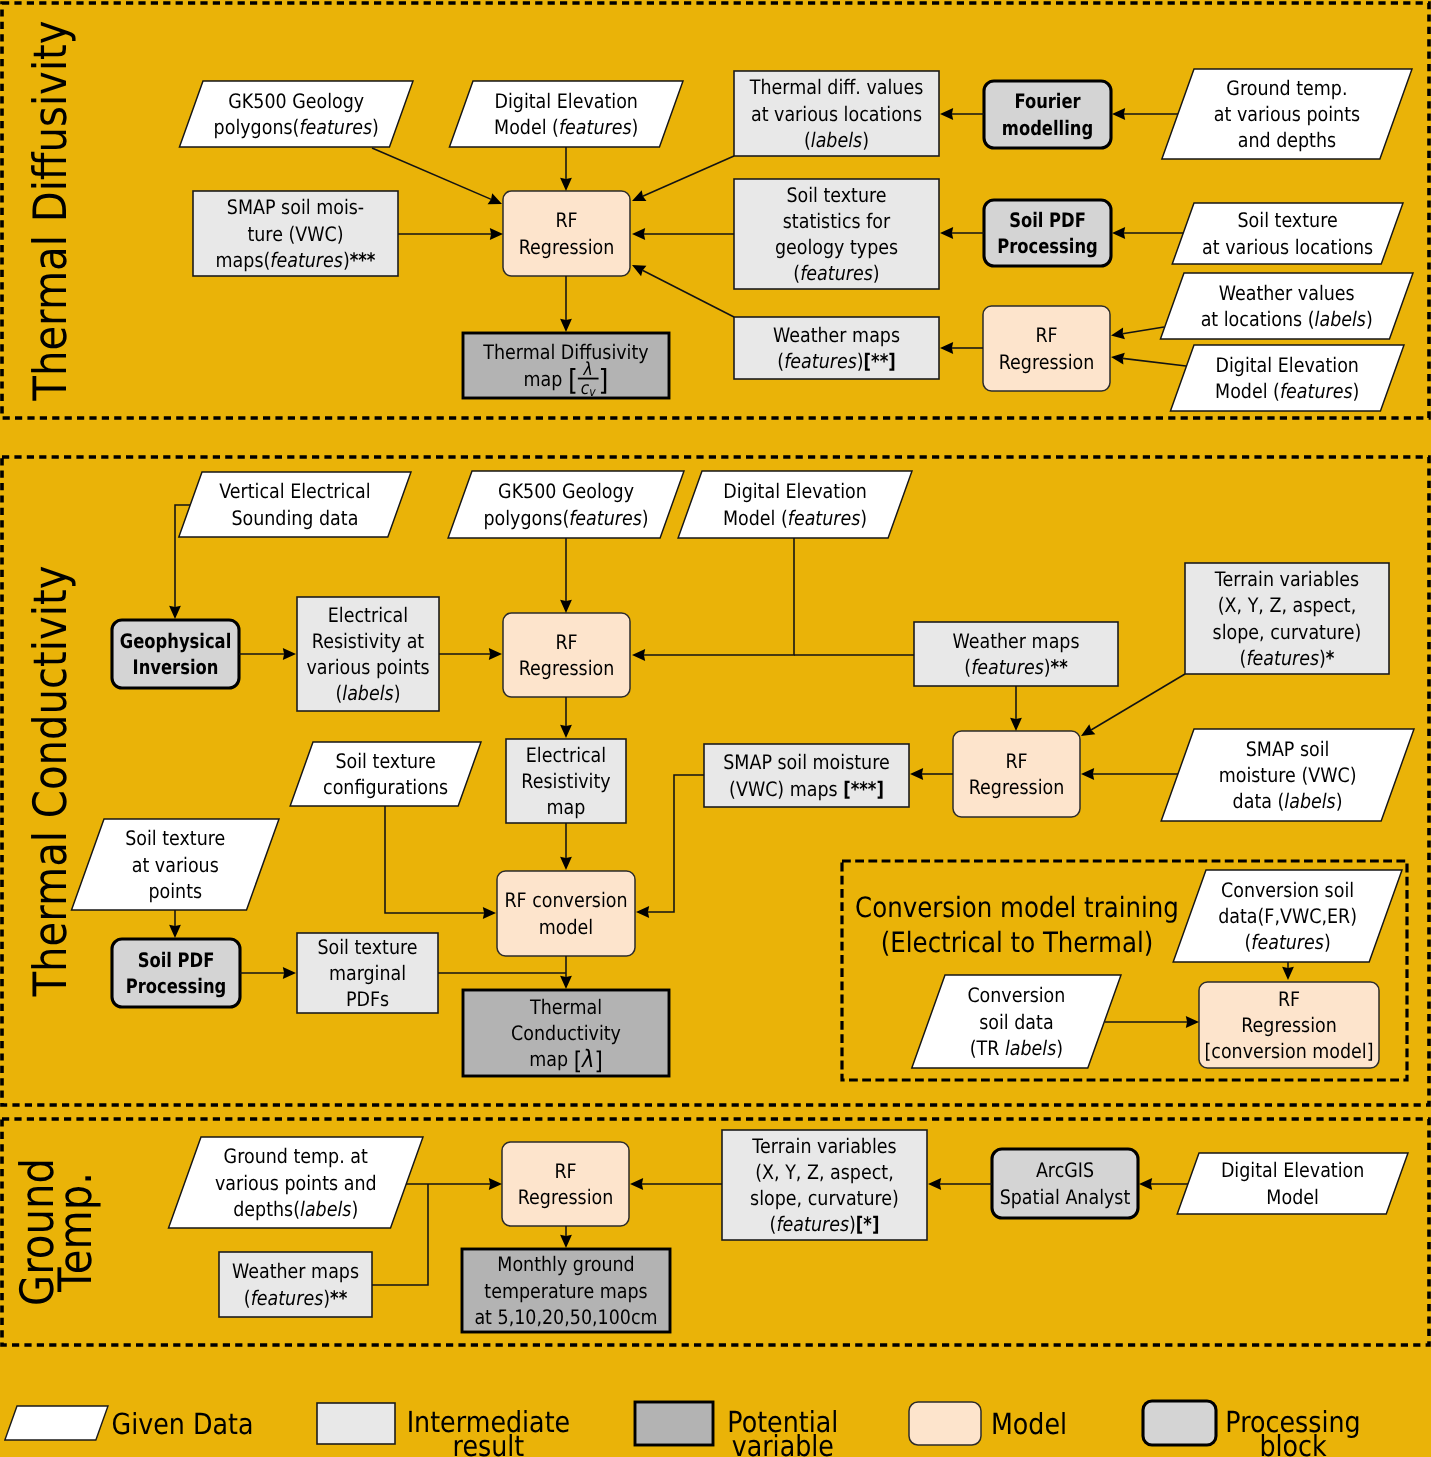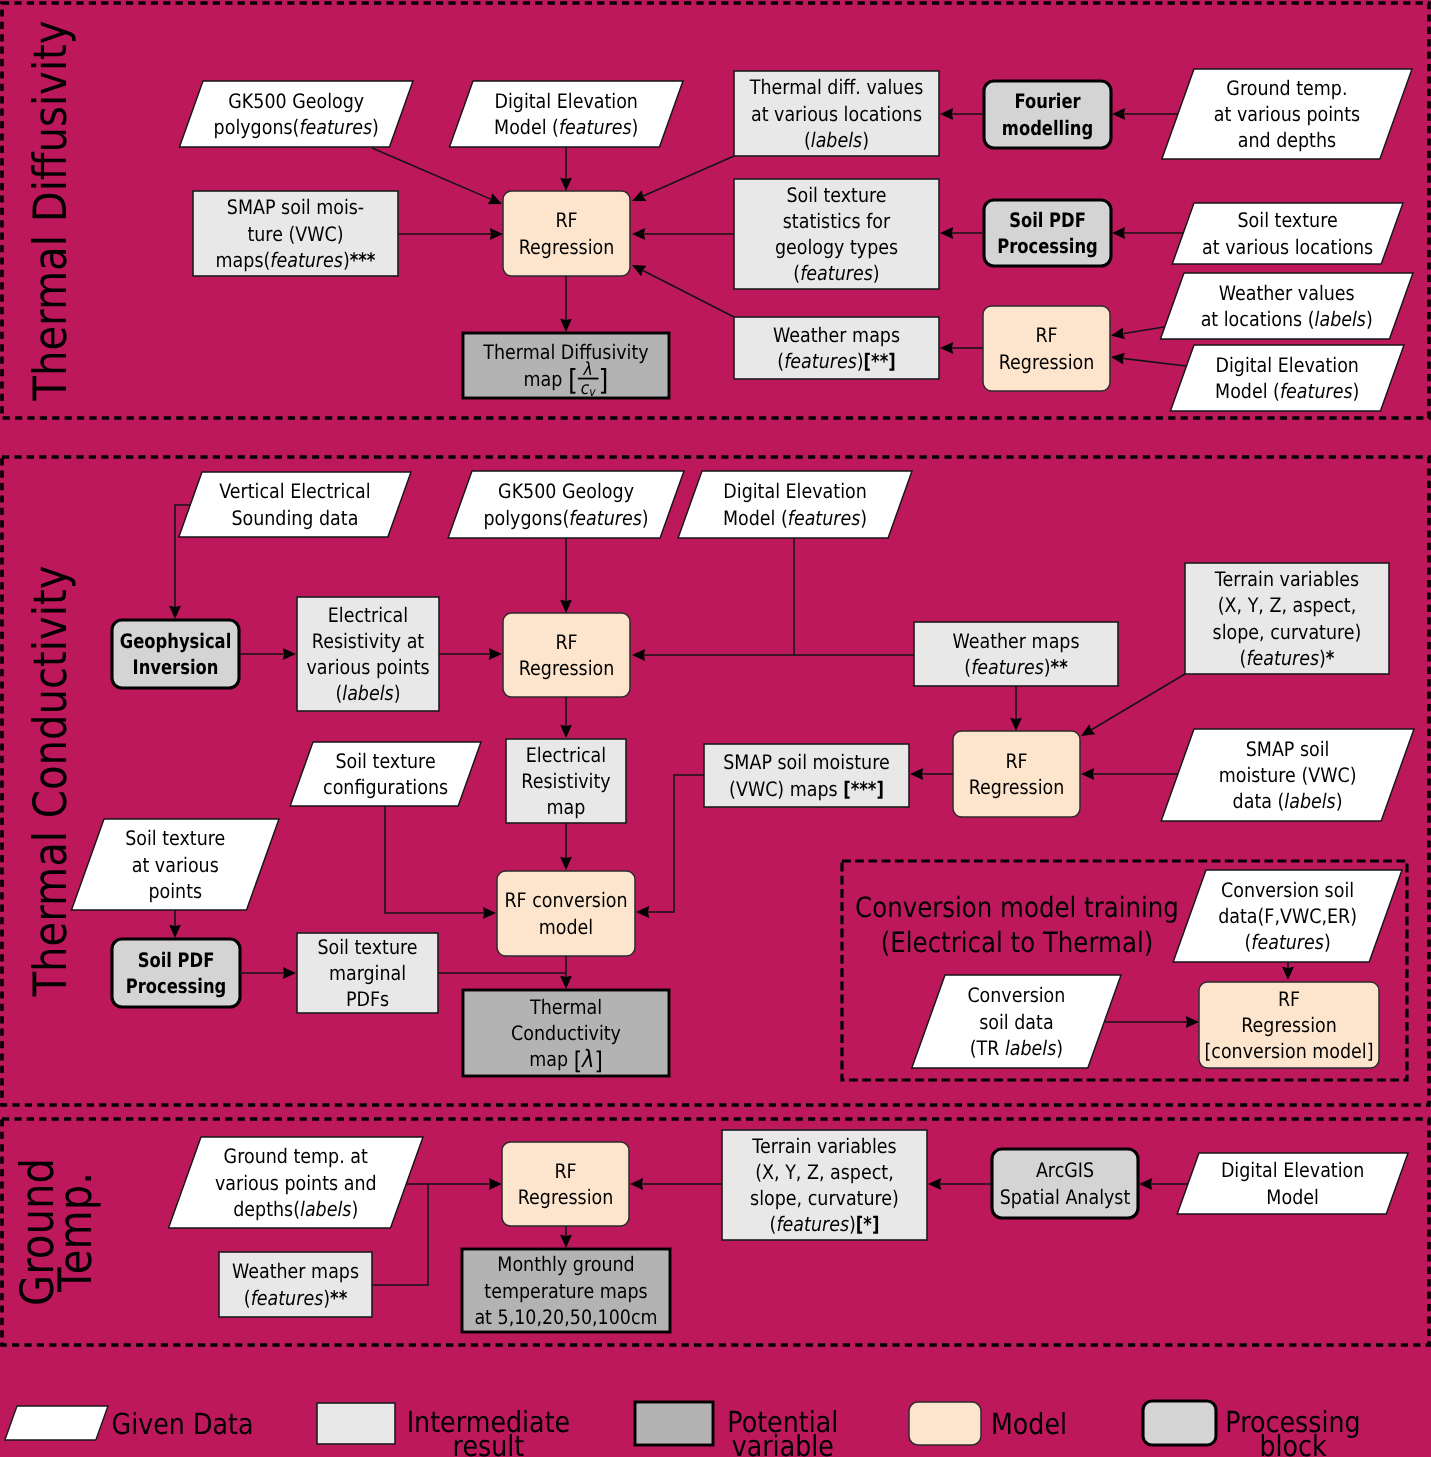--- a/index.html
+++ b/index.html
@@ -1,19 +1,19 @@
 <!DOCTYPE html>
 <html><head>
 <meta charset="utf-8">
 <title>Thermal properties modelling flowchart</title>
 <style>
   html,body{margin:0;padding:0;background:#ffffff;}
   body{width:1431px;height:1457px;overflow:hidden;
        font-family:"DejaVu Sans",sans-serif;}
-  #root{position:relative;width:1431px;height:1457px;background:#be185d;transform:translateZ(0);}
+  #root{position:relative;width:1431px;height:1457px;background:#eab308;transform:translateZ(0);}
   #chart{position:absolute;left:0;top:0;display:block;filter:opacity(100%);
          shape-rendering:geometricPrecision;text-rendering:geometricPrecision;}
   text{font-family:"DejaVu Sans",sans-serif;fill:#000;white-space:pre;}
 </style>
 </head>
 <body>
 
 <div id="root">
   <svg id="chart" width="1431" height="1457" viewBox="0 0 1431 1457">
       <g>

